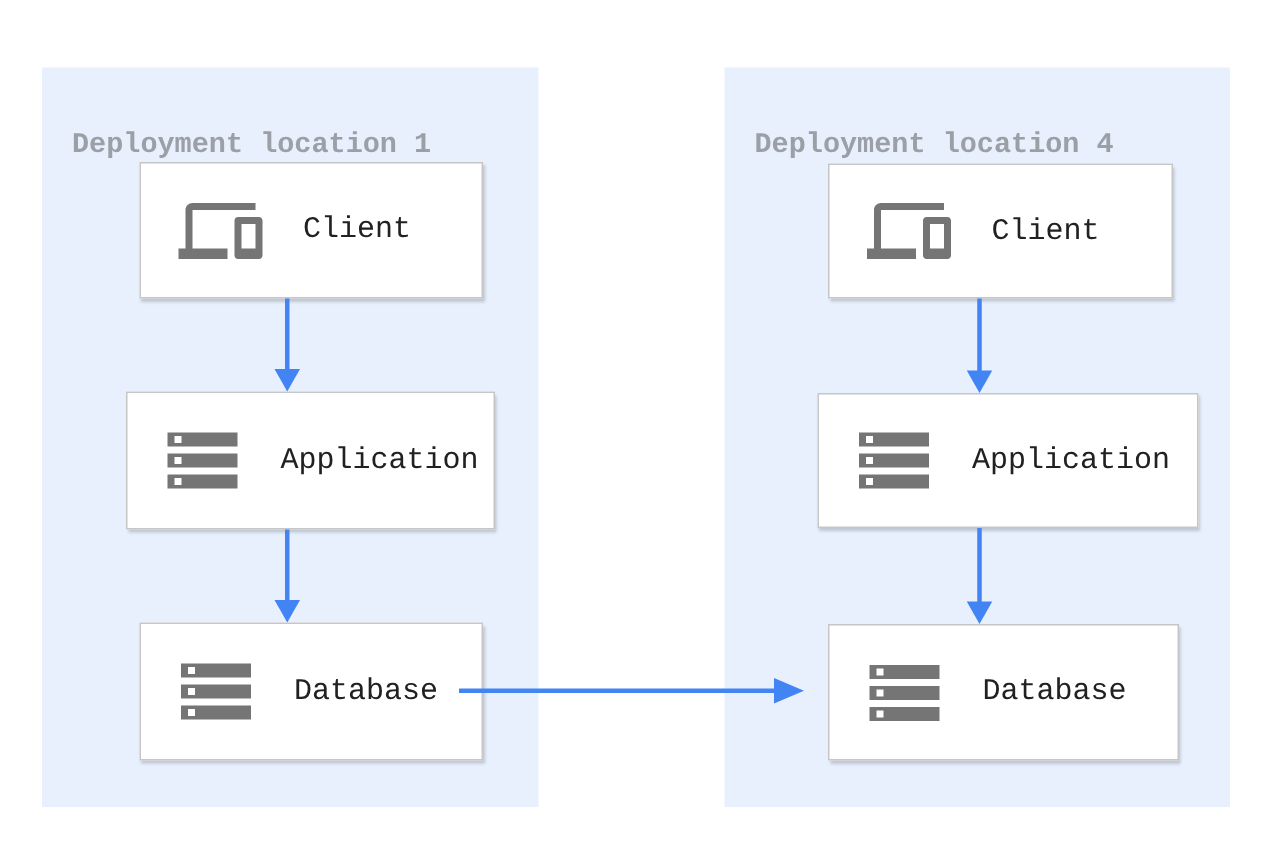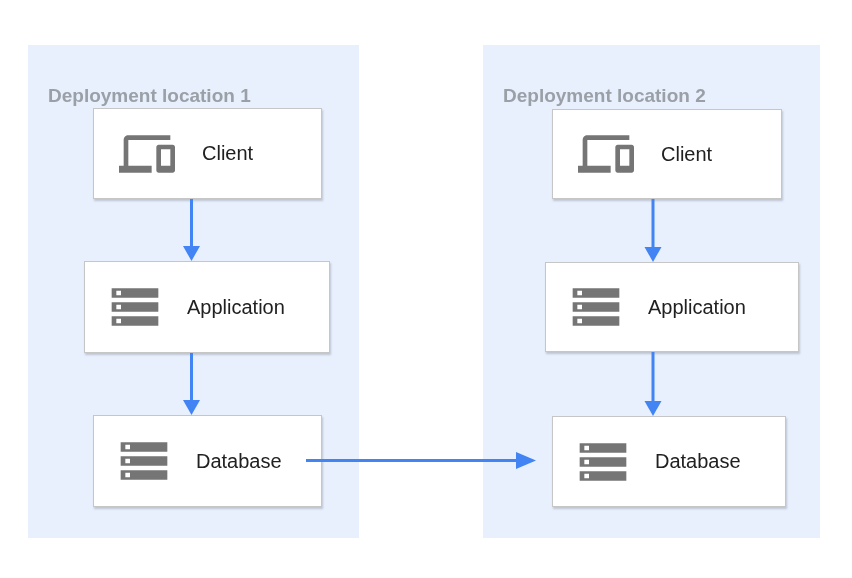--- a/index.html
+++ b/index.html
@@ -1,21 +1,21 @@
 <!DOCTYPE html>
 <html><head>
 <meta charset="utf-8">
 <style>
   html, body { margin: 0; padding: 0; background: #ffffff; }
   .canvas {
     position: relative;
     width: 852px;
     height: 578px;
     background: #ffffff;
-    font-family: Liberation Sans, sans-serif;
+    font-family: Liberation Mono, monospace;
     overflow: hidden;
   }
   .panel {
     position: absolute;
     background: #e8f0fe;
     top: 45px;
     height: 493px;
   }
   .panel-1 { left: 28px;  width: 331px; }
   .panel-2 { left: 483px; width: 337px; }
@@ -62,21 +62,21 @@
 </head>
 <body>
 
 <div class="canvas">
 
   <section class="panel panel-1">
     <h2 class="panel-title">Deployment location 1</h2>
   </section>
 
   <section class="panel panel-2">
-    <h2 class="panel-title">Deployment location 2</h2>
+    <h2 class="panel-title">Deployment location 4</h2>
   </section>
 
   <div class="node node-client-1">
     <span class="node-icon">
       <svg width="62" height="56" viewBox="0 0 24 24" aria-hidden="true">
         <path fill="#757575" d="M4 6h18V4H4c-1.1 0-2 .9-2 2v11H0v3h14v-3H4V6zm19 2h-6c-.55 0-1 .45-1 1v10c0 .55.45 1 1 1h6c.55 0 1-.45 1-1V9c0-.55-.45-1-1-1zm-1 9h-4v-7h4v7z"></path>
       </svg>
     </span>
     <span class="node-label">Client</span>
   </div>

